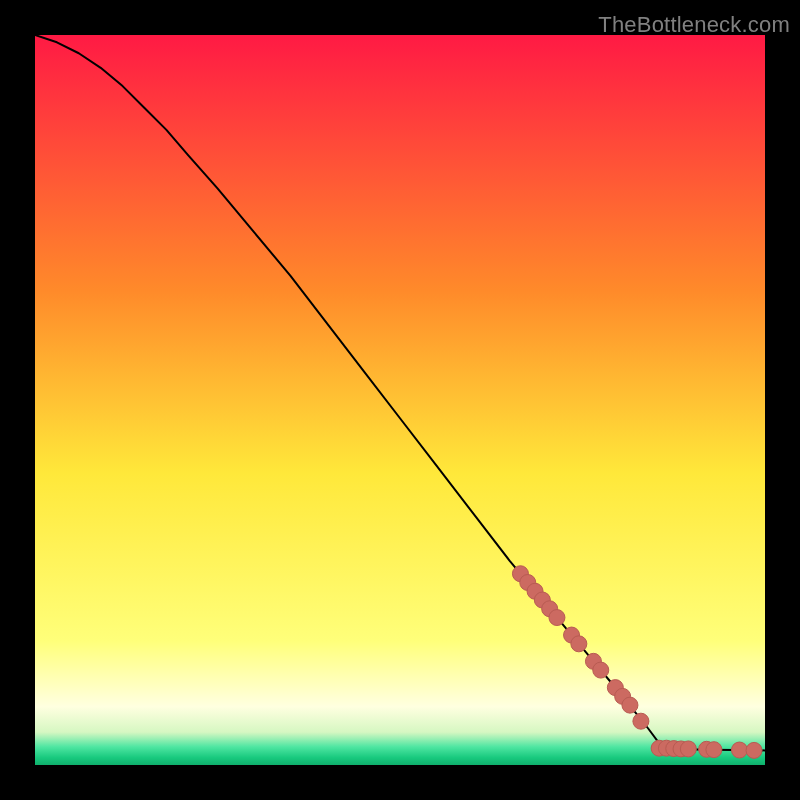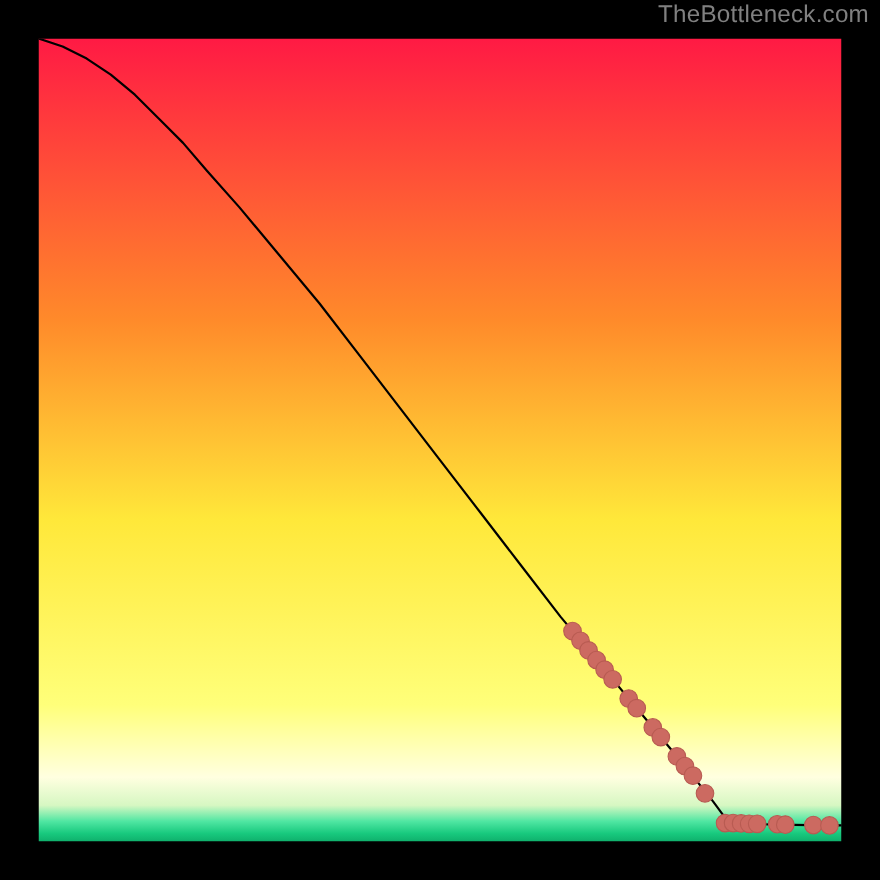--- a/index.html
+++ b/index.html
@@ -12,21 +12,21 @@
     overflow: hidden;
   }
   .frame {
     position: relative;
     width: 800px;
     height: 800px;
     background: #000;
   }
   .watermark {
     position: absolute;
-    top: 0;
+    top: 12px;
     right: 10px;
     color: #808080;
     font-size: 22px;
     letter-spacing: 0.2px;
     font-weight: 400;
     user-select: none;
   }
   .plot-area {
     position: absolute;
     left: 35px;

